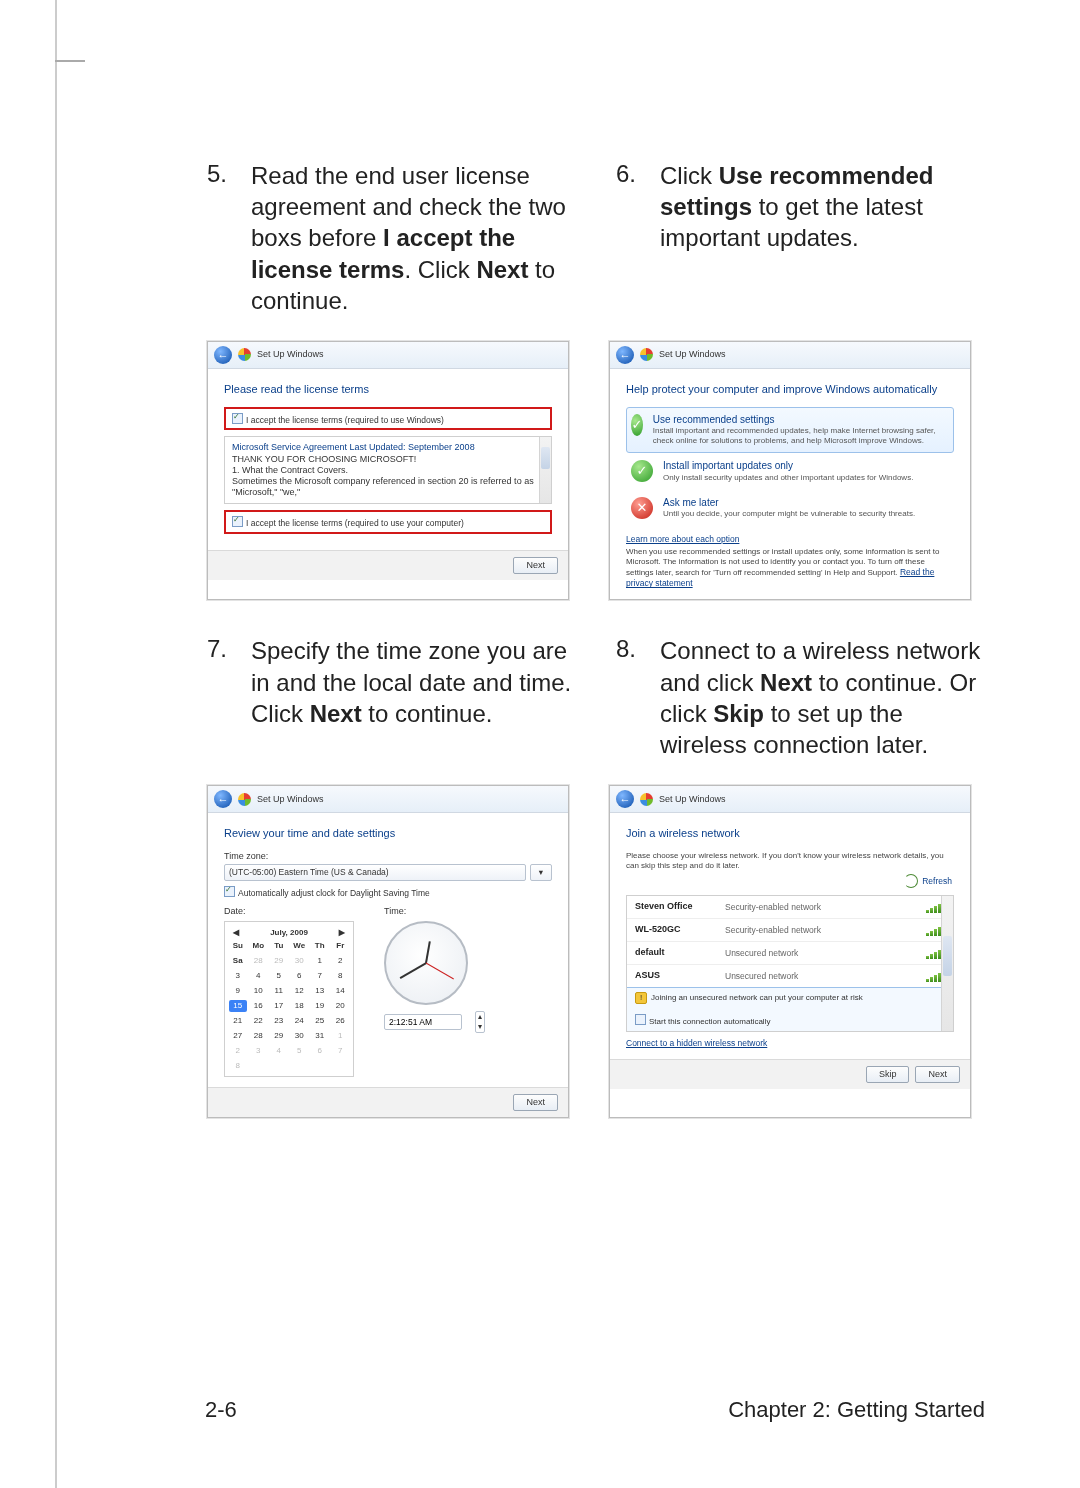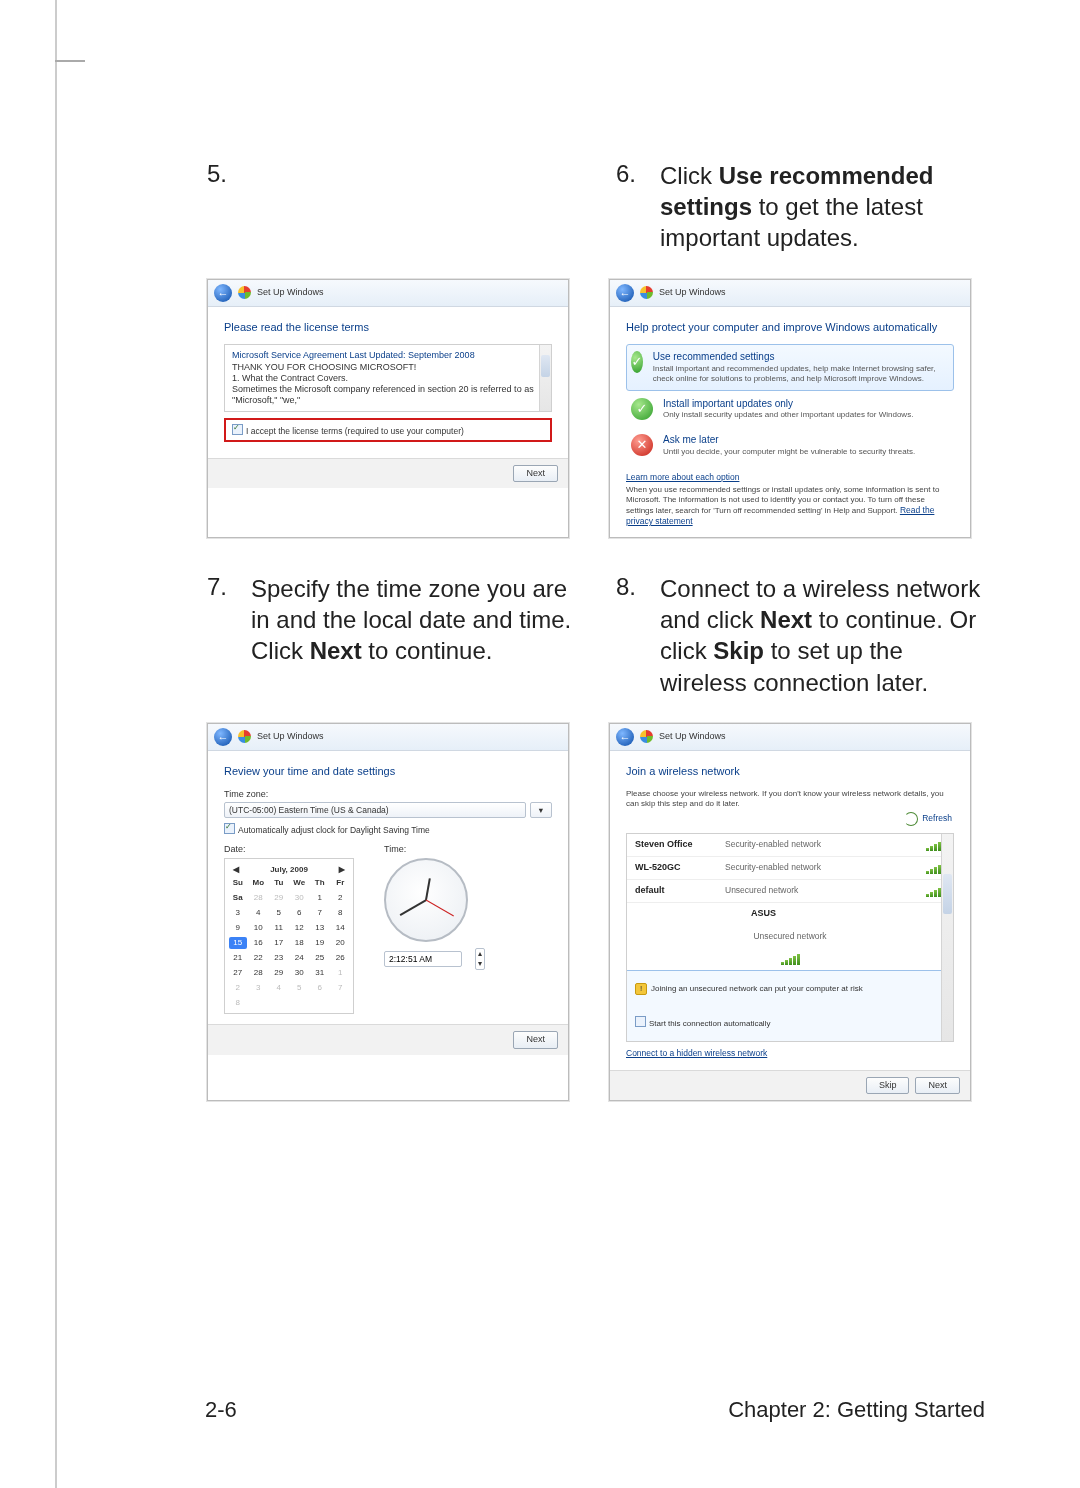--- a/index.html
+++ b/index.html
@@ -232,43 +232,43 @@
     margin-top: 4px;
   }
   .net-row {
     display: flex;
     align-items: center;
     padding: 5px 8px;
     border-bottom: 1px solid #eee;
     font-size: 9px;
     gap: 12px;
   }
-  .net-row:last-of-type { border-bottom: none; flex-direction: column; }
+  .net-row:last-of-type { border-bottom: none; }
   .net-name { width: 78px; font-weight: bold; color: #222; }
   .net-sec { flex: 1; color: #666; font-size: 8.5px; }
   .sig {
     display: flex; align-items: flex-end; gap: 1px; height: 12px;
   }
   .sig i {
     display: block; width: 3px;
     background: linear-gradient(#7fc243, #3f8f1d);
   }
   .sig i:nth-child(1){height:3px}
   .sig i:nth-child(2){height:5px}
   .sig i:nth-child(3){height:7px}
   .sig i:nth-child(4){height:9px}
   .sig i:nth-child(5){height:11px}
   .net-sel {
     background: #f3f9ff;
     border-top: 1px solid #9cc1ea;
-    padding: 12px 8px;
+    padding: 4px 8px;
     font-size: 8px;
     display: flex;
     flex-direction: column;
-    gap: 20px;
+    gap: 9px;
   }
   .warn-icon {
     width: 10px;height:10px;
     background: #f3c63a;
     display: inline-flex;
     border: 1px solid #c89a10;
     align-items: center; justify-content: center;
     font-size: 8px; color: #333;
     margin-right: 4px;
     border-radius: 2px;
@@ -295,39 +295,45 @@
 </style>
 </head>
 <body>
 
 <div class="page">
   <div class="tick"></div>
 
   <div class="row">
     <div class="cell">
       <div class="step-num">5.</div>
+      <div class="step-text">
+        <span>Read the end user license agreement and check the two boxs before </span><b>I accept the license terms</b><span>. Click </span><b>Next</b><span> to continue.</span>
+      </div>
     </div>
     <div class="cell">
       <div class="step-num">6.</div>
       <div class="step-text">
         <span>Click </span><b>Use recommended settings</b><span> to get the latest important updates.</span>
       </div>
     </div>
   </div>
 
   <div class="row">
 
     <div class="shot">
       <div class="shot-header">
         <span class="back-icon">←</span>
         <span class="win-icon"></span>
         <span>Set Up Windows</span>
       </div>
       <div class="shot-body">
         <h1>Please read the license terms</h1>
+        <div class="redbox scrollbox">
+          <span class="chk checked"></span><span>I accept the license terms (required to use Windows)</span>
+        </div>
         <div class="scrollbox" style="height:56px">
           <div style="color:#0a3f8a">Microsoft Service Agreement Last Updated: September 2008</div>
           <div>THANK YOU FOR CHOOSING MICROSOFT!</div>
           <div>1. What the Contract Covers.</div>
           <div>Sometimes the Microsoft company referenced in section 20 is referred to as "Microsoft," "we,"</div>
           <div class="scrollbar">
               <div class="scroll-thumb"></div>
             </div>
         </div>
         <div class="redbox scrollbox">

